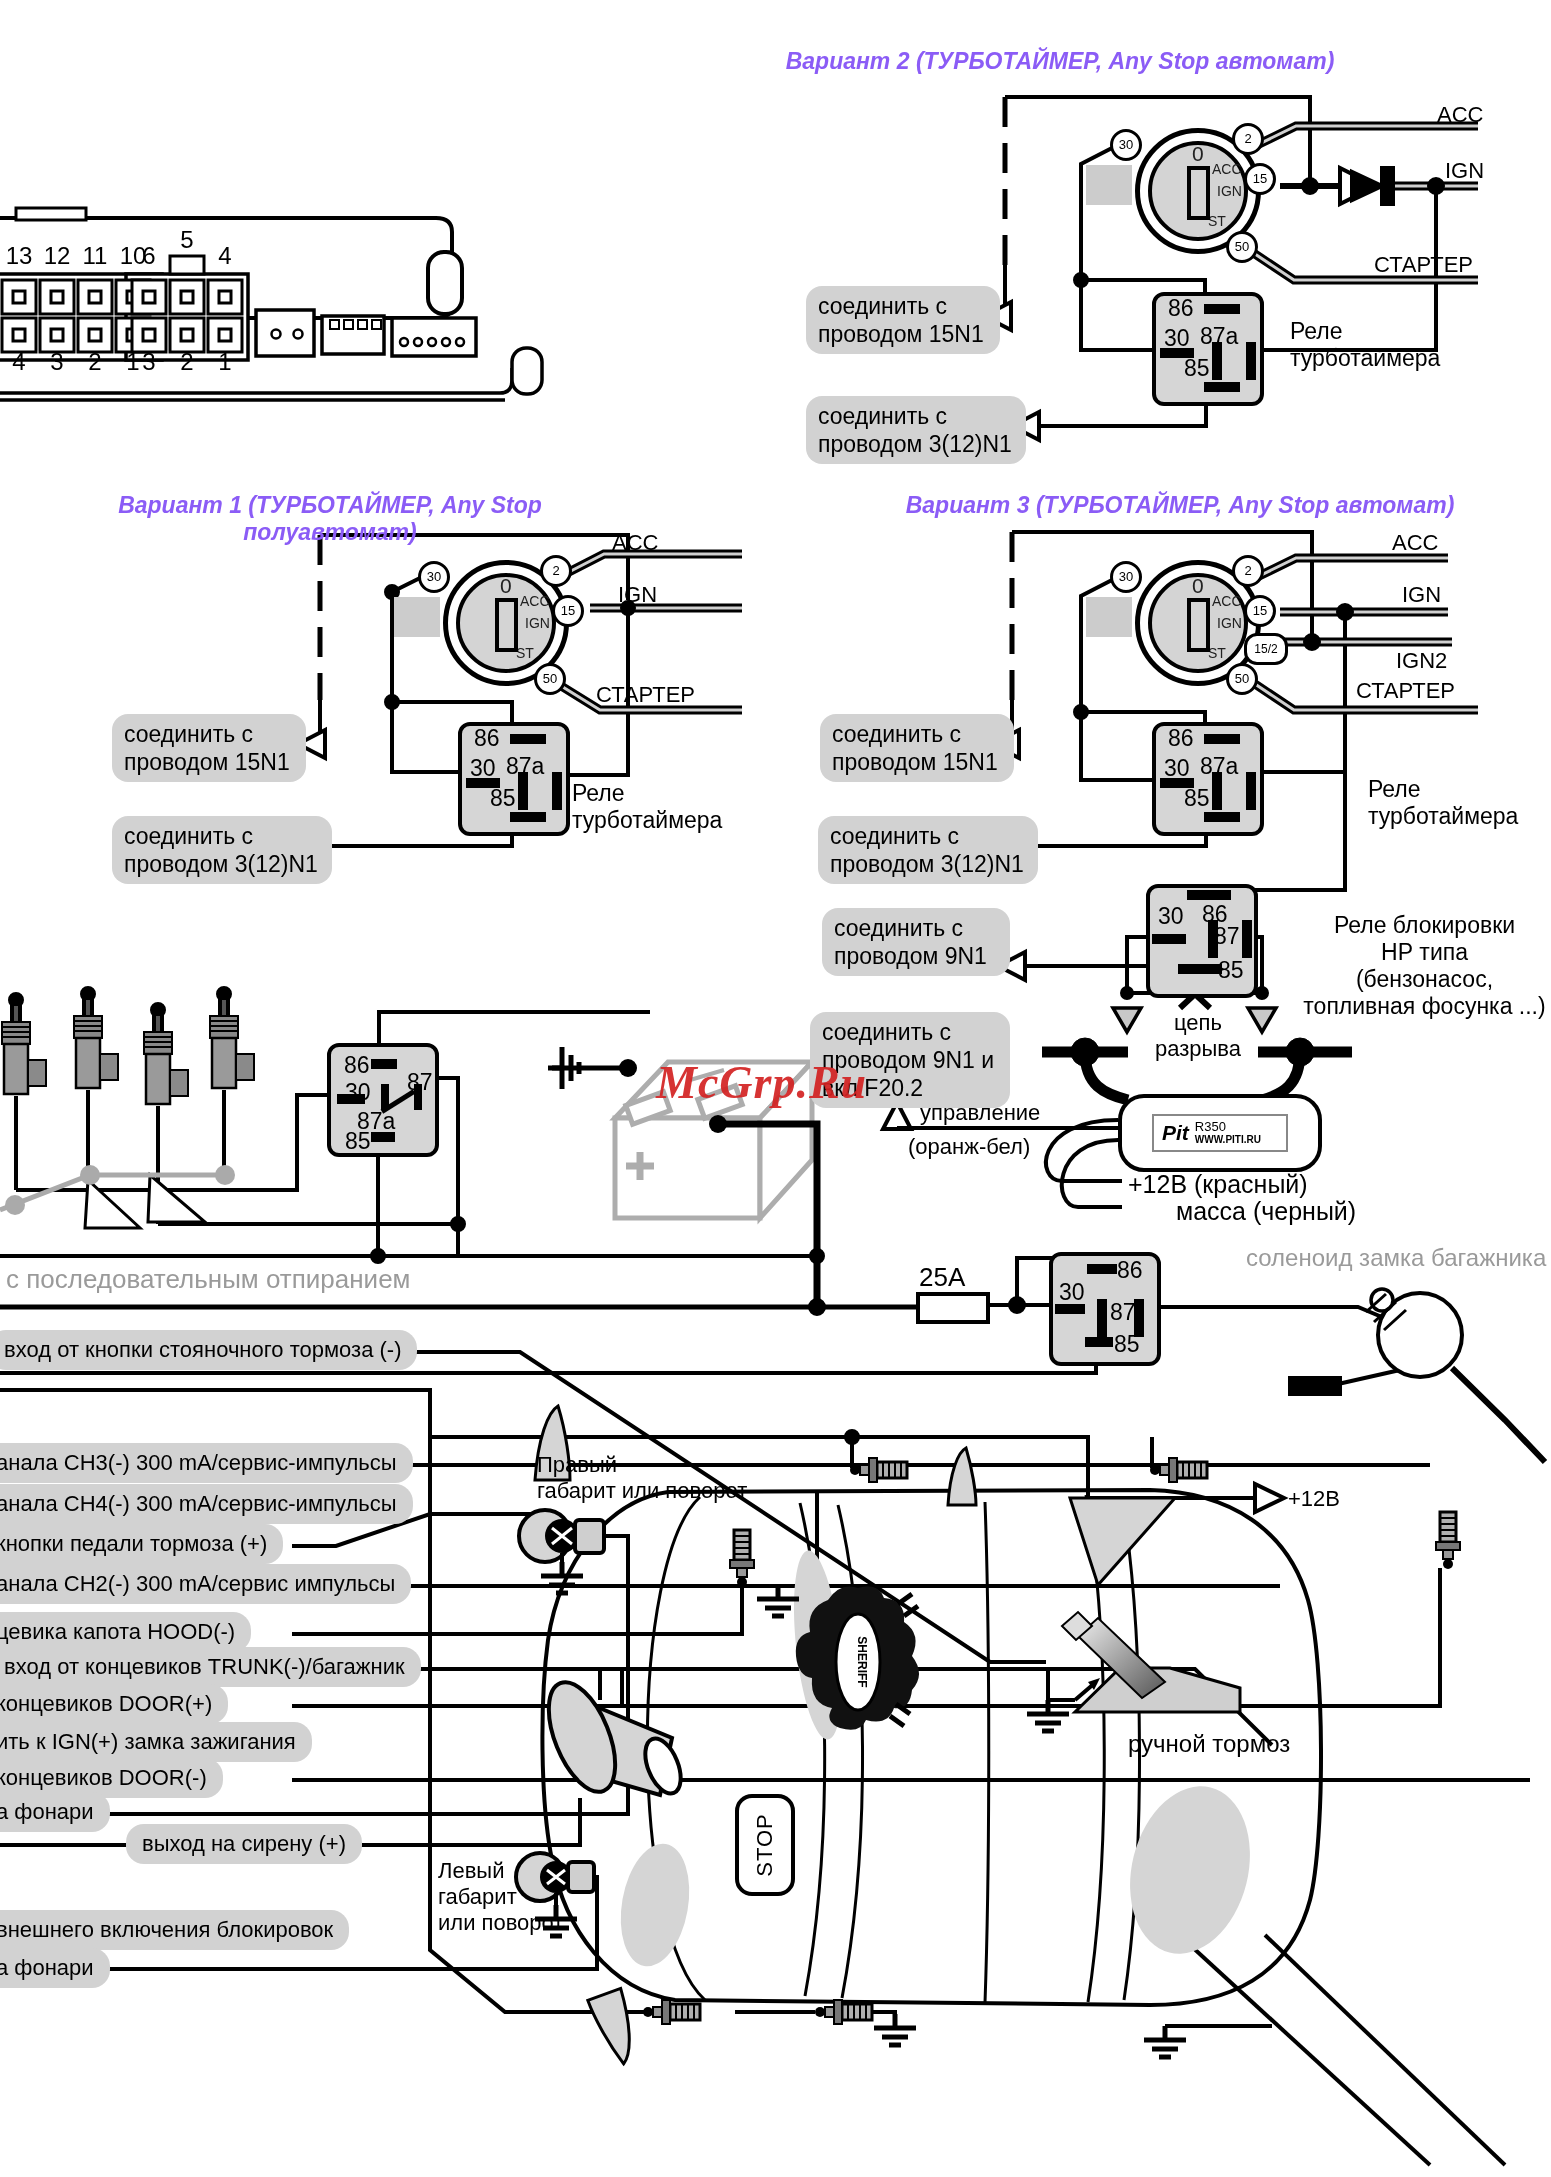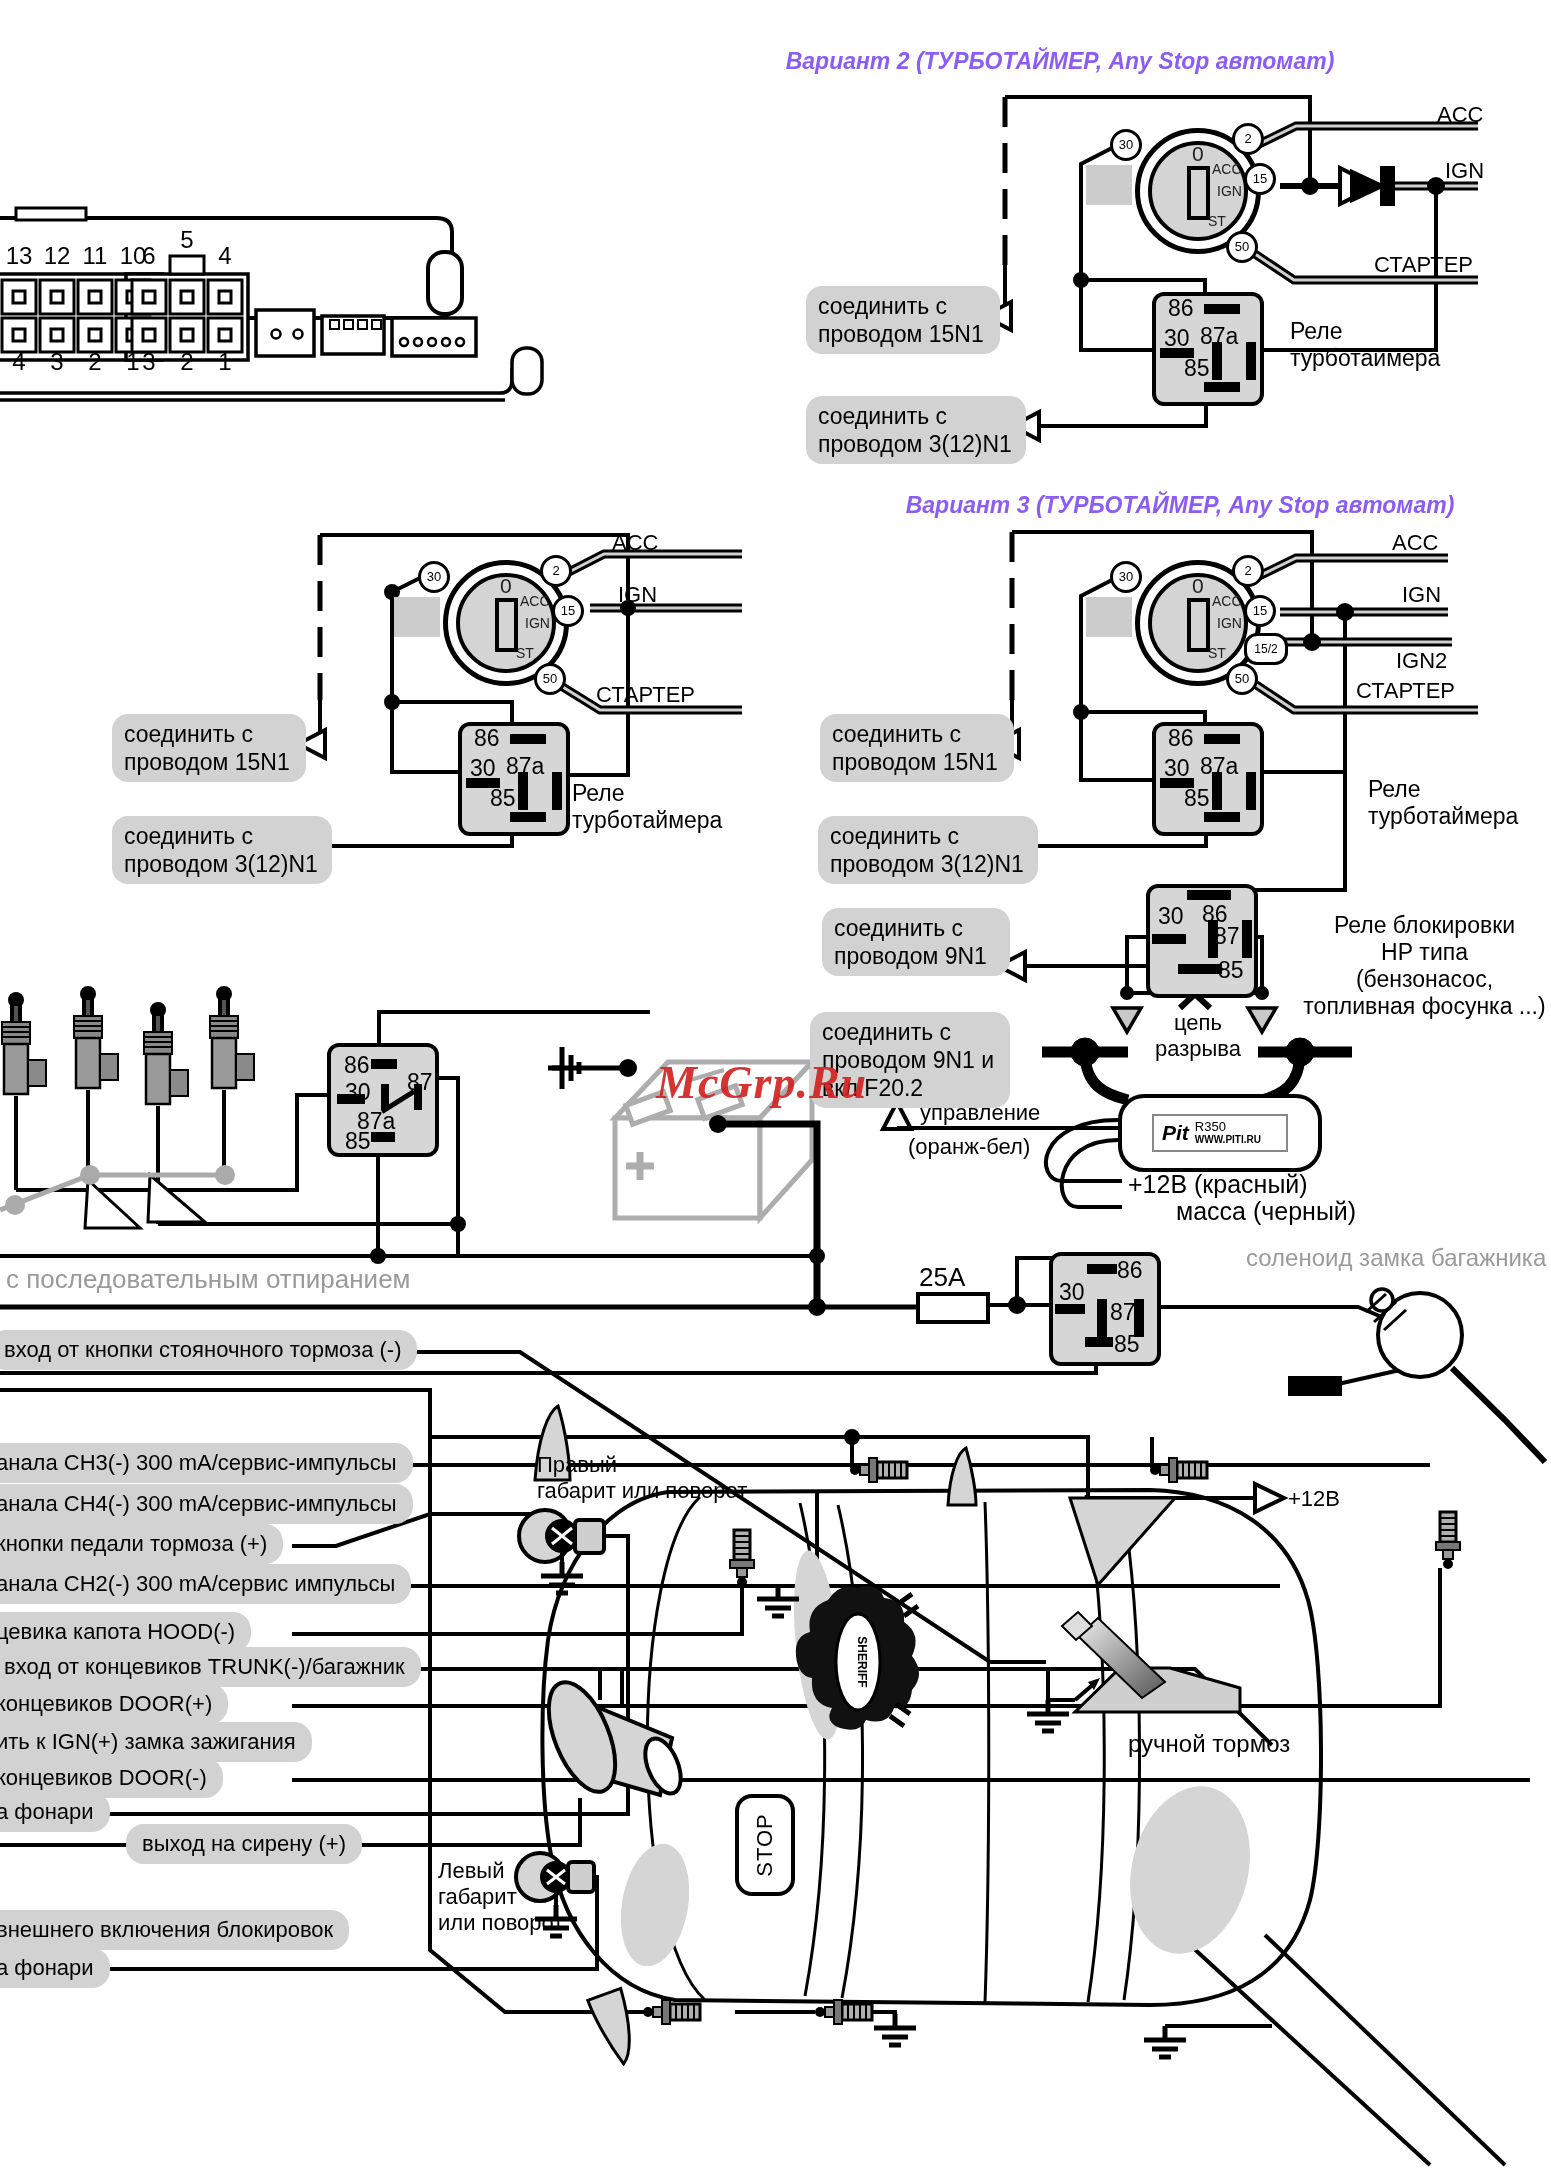--- a/index.html
+++ b/index.html
@@ -412,20 +412,21 @@
 <span class="pnum abs" style="left:78px;top:348px">2</span>
 <span class="pnum abs" style="left:116px;top:348px">1</span>
 <span class="pnum abs" style="left:132px;top:242px">6</span>
 <span class="pnum abs" style="left:170px;top:226px">5</span>
 <span class="pnum abs" style="left:208px;top:242px">4</span>
 <span class="pnum abs" style="left:132px;top:348px">3</span>
 <span class="pnum abs" style="left:170px;top:348px">2</span>
 <span class="pnum abs" style="left:208px;top:348px">1</span>
 
 <div class="vtitle abs" style="left:690px;top:48px;width:740px">Вариант 2 (ТУРБОТАЙМЕР, Any Stop автомат)</div>
+<div class="vtitle abs" style="left:90px;top:492px;width:480px">Вариант 1 (ТУРБОТАЙМЕР, Any Stop полуавтомат)</div>
 <div class="vtitle abs" style="left:880px;top:492px;width:600px">Вариант 3 (ТУРБОТАЙМЕР, Any Stop автомат)</div>
 
 <div class="ign abs" style="left:410px;top:547px">
   <div class="ign-tab"></div>
   <div class="ign-outer">
     <div class="ign-inner"></div>
     <span class="ipos i0">0</span>
     <span class="ipos iacc">ACC</span>
     <span class="ipos iign">IGN</span>
     <span class="ipos ist">ST</span>

